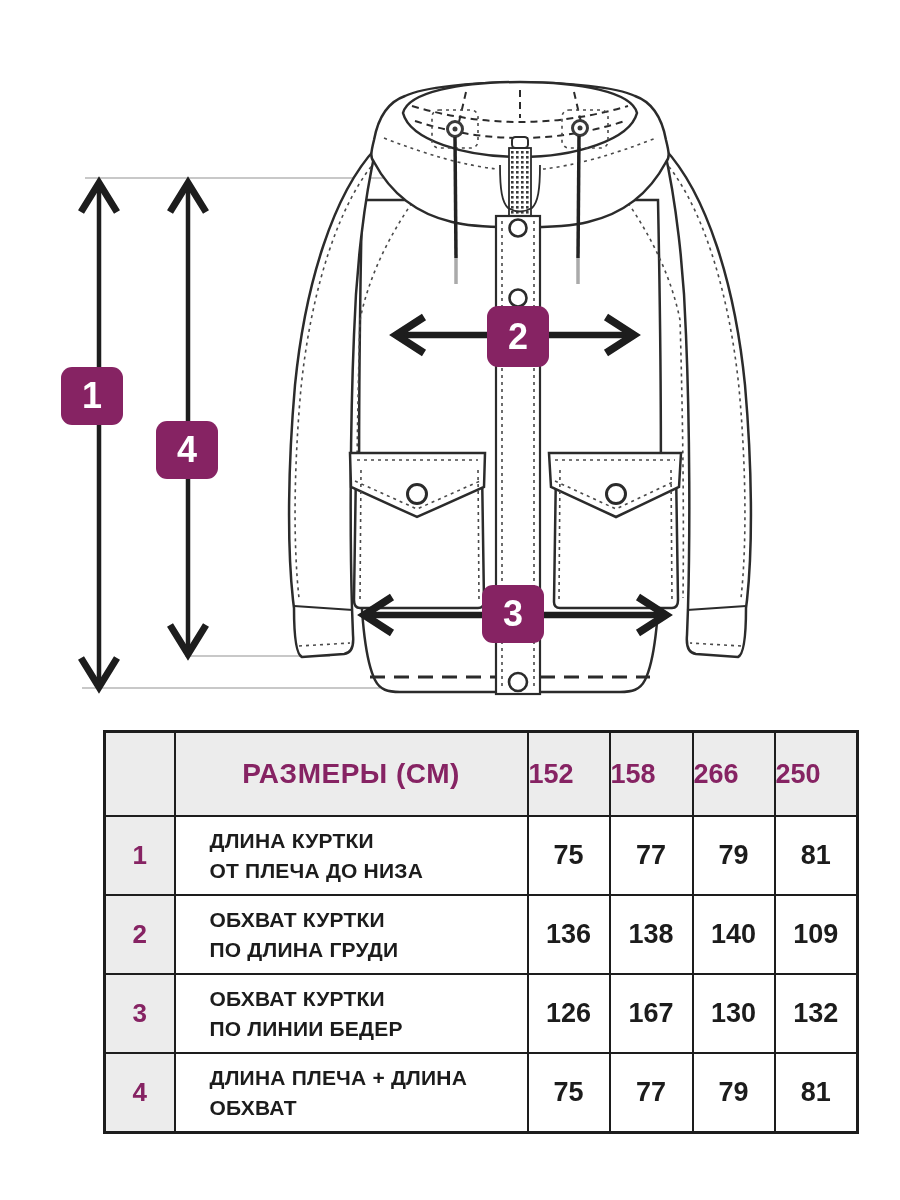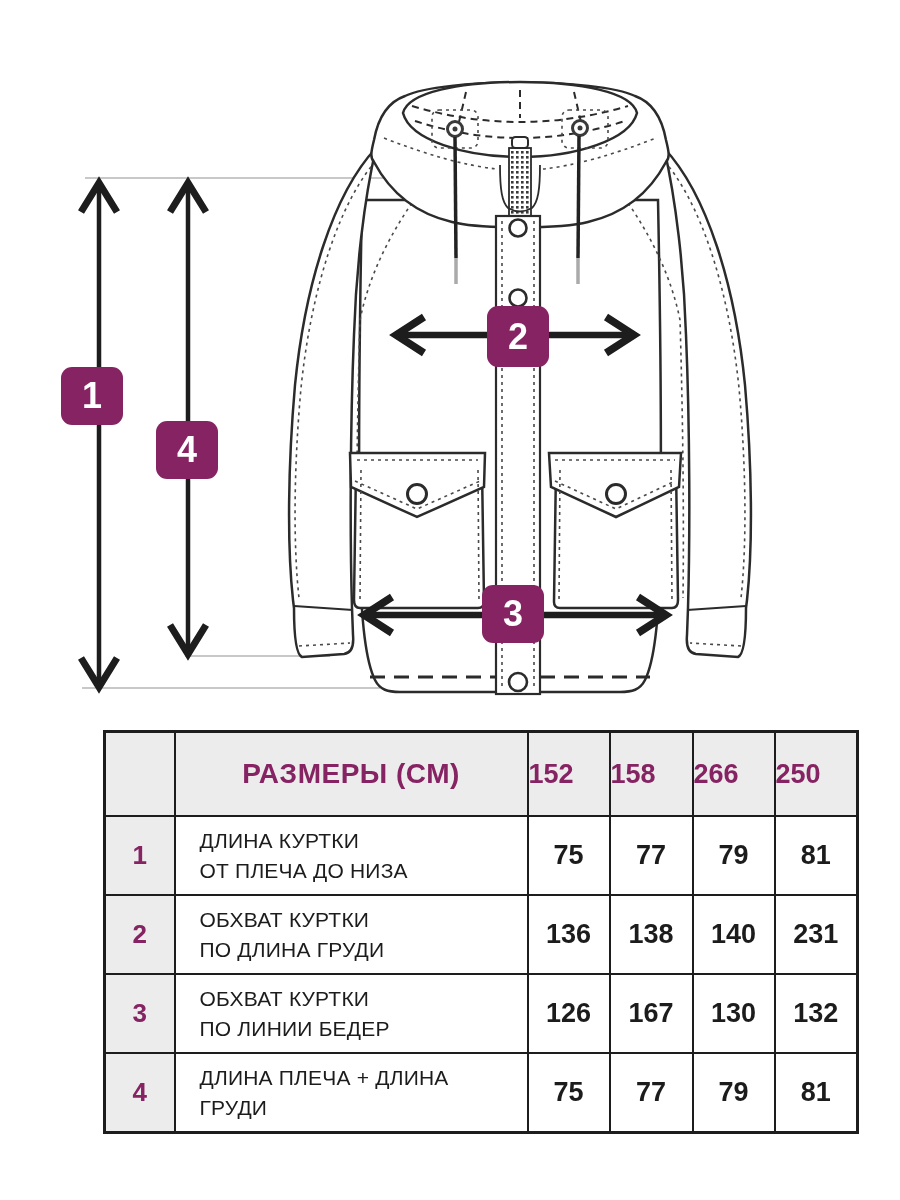--- a/index.html
+++ b/index.html
@@ -15,21 +15,21 @@
   .b3{left:482px;top:585px;width:62px;height:58px;}
   table.size{position:absolute;left:85px;top:730px;width:753px;
              border-collapse:collapse;table-layout:fixed;margin-left:18px;}
   table.size td{border:2px solid #1d1d1d;padding:0;vertical-align:middle;}
   table.size{border:3px solid #1d1d1d;}
   td.gray{background:#ececec;}
   td.corner{background:#ececec;}
   .th-title{display:block;text-align:center;color:#862363;font-size:28px;font-weight:700;letter-spacing:.5px;}
   .th-size{display:block;text-align:left;color:#862363;font-size:27px;font-weight:700;}
   .rownum{display:block;text-align:center;color:#862363;font-size:26px;font-weight:700;}
-  .desc{display:block;padding-left:24px;color:#1c1c1c;font-size:21px;font-weight:400;line-height:1.4;letter-spacing:.2px;}
+  .desc{display:block;padding-left:34px;color:#1c1c1c;font-size:21px;font-weight:700;line-height:1.4;letter-spacing:.2px;}
   .val{display:block;text-align:center;color:#1c1c1c;font-size:27px;font-weight:700;}
   tr.hdr td{height:82px;}
   tr.data td{height:77px;}
 </style>
 </head>
 <body>
 
 <div class="canvas">
 
   <svg class="diagram" viewBox="0 0 900 740" xmlns="http://www.w3.org/2000/svg">
@@ -221,21 +221,21 @@
       <td>
             <span class="val">136</span>
           </td>
       <td>
             <span class="val">138</span>
           </td>
       <td>
             <span class="val">140</span>
           </td>
       <td>
-            <span class="val">231</span>
+            <span class="val">109</span>
           </td>
     </tr>
 
     <tr class="data">
       <td class="gray">
             <span class="rownum">3</span>
           </td>
       <td>
         <span class="desc"><span>ОБХВАТ КУРТКИ</span><br><span>ПО ЛИНИИ БЕДЕР</span></span>
       </td>
@@ -251,21 +251,21 @@
       <td>
             <span class="val">132</span>
           </td>
     </tr>
 
     <tr class="data">
       <td class="gray">
             <span class="rownum">4</span>
           </td>
       <td>
-        <span class="desc"><span>ДЛИНА ПЛЕЧА + ДЛИНА</span><br><span>ГРУДИ</span></span>
+        <span class="desc"><span>ДЛИНА ПЛЕЧА + ДЛИНА</span><br><span>ОБХВАТ</span></span>
       </td>
       <td>
             <span class="val">75</span>
           </td>
       <td>
             <span class="val">77</span>
           </td>
       <td>
             <span class="val">79</span>
           </td>

